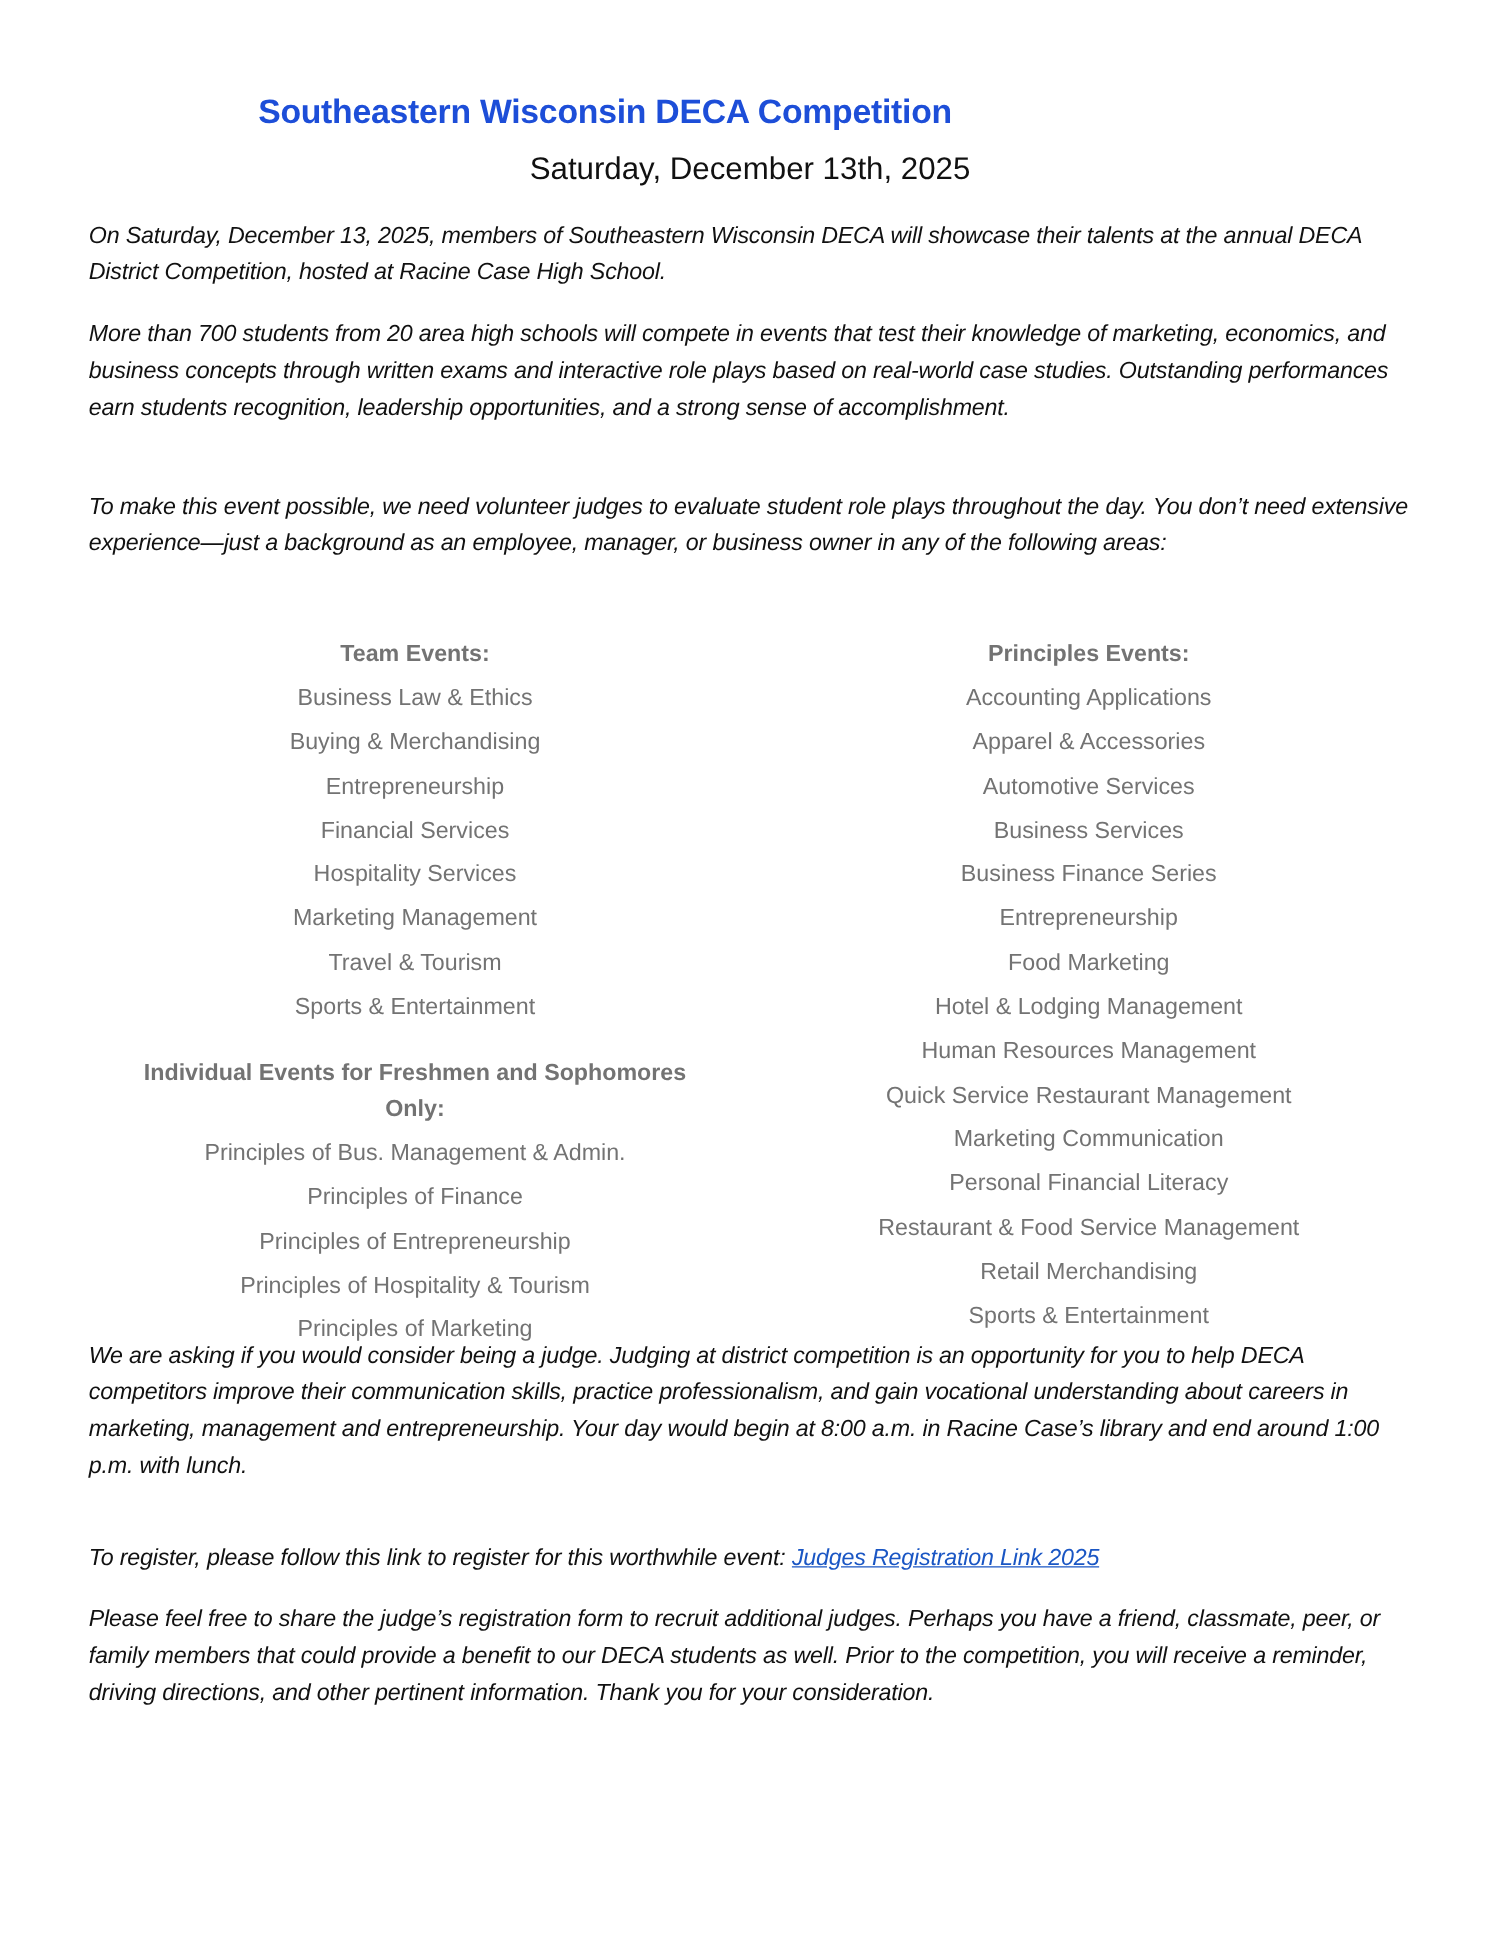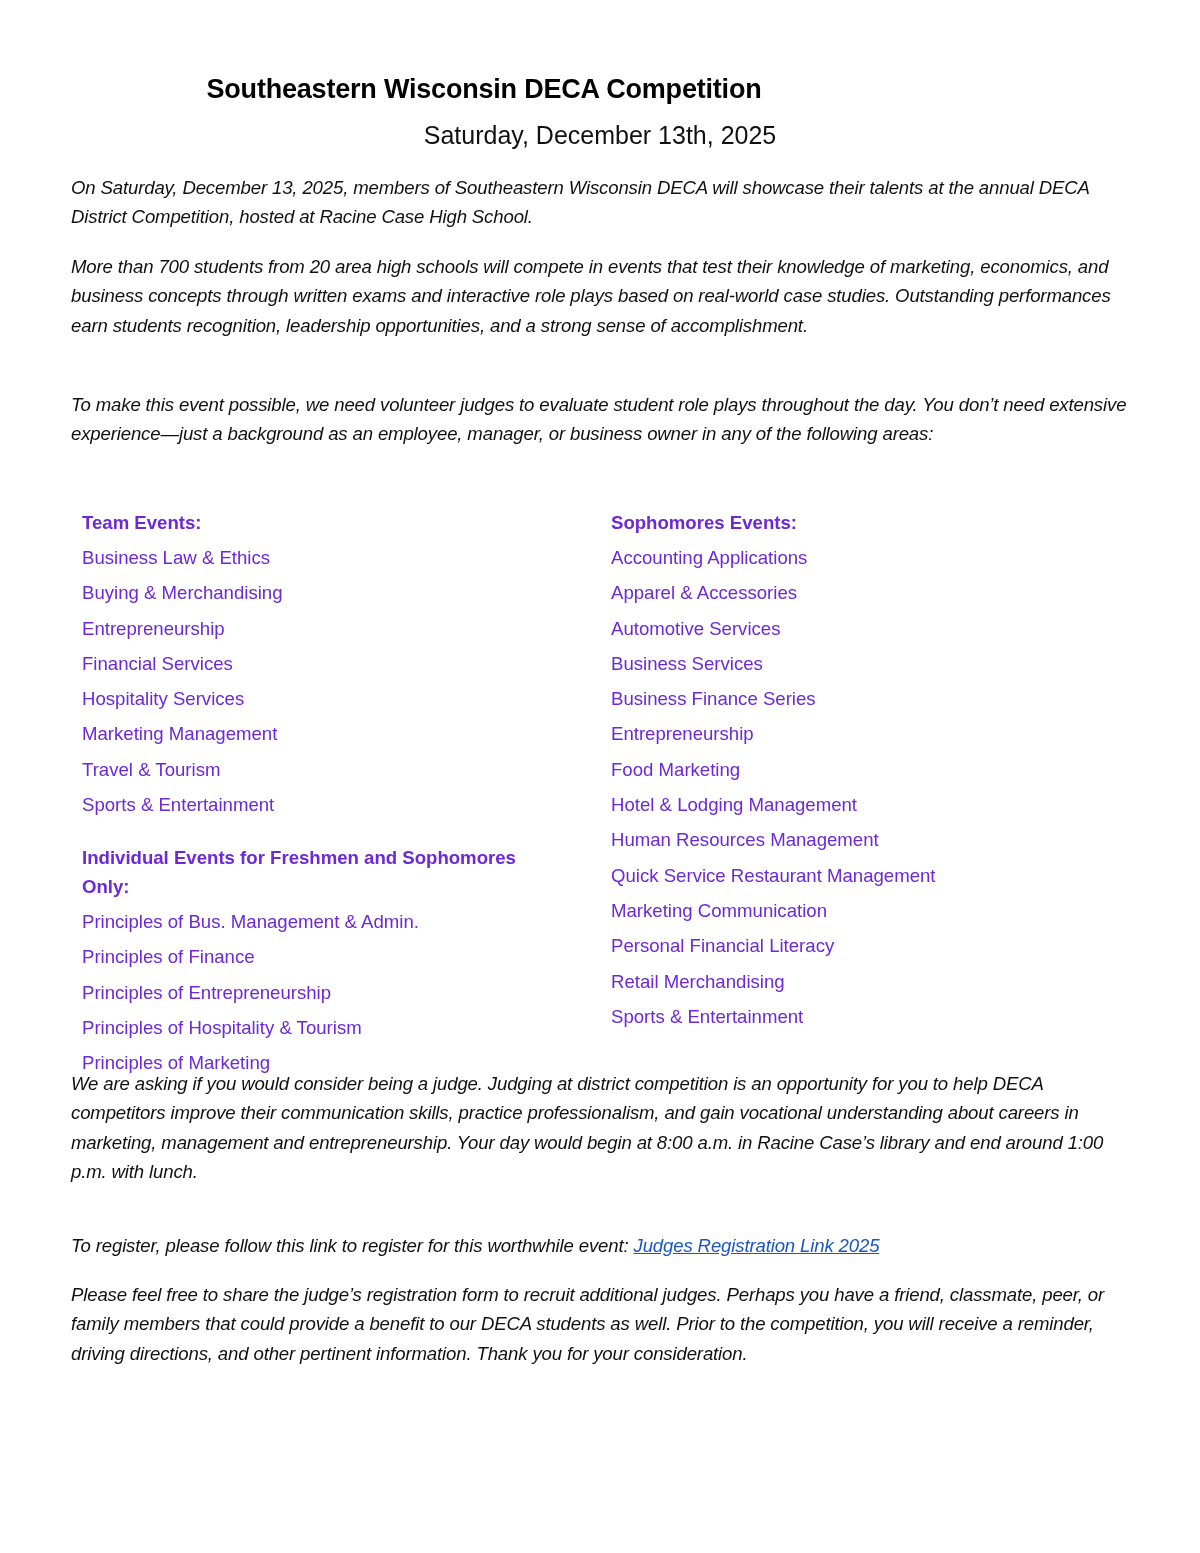--- a/index.html
+++ b/index.html
@@ -21,21 +21,21 @@
       width: 1200px; height: 1553px;
     }
     .title {
       position: absolute;
       top: 74px;
       left: 0; width: 968px;
       text-align: center;
       font-size: 27px;
       font-weight: bold;
       letter-spacing: -0.2px;
-      color: #000000;
+      color: #1d4ed8;
     }
     .subtitle {
       position: absolute;
       top: 121px;
       left: 0; width: 1200px;
       text-align: center;
       font-size: 25px;
       color: #111;
     }
     .para {
@@ -52,21 +52,22 @@
     .p1 { top: 173px; }
     .p2 { top: 252px; }
     .p3 { top: 390px; }
     .p4 { top: 1069px; }
     .p5 { top: 1231px; }
     .p6 { top: 1280px; }
 
     .col {
       position: absolute;
       font-size: 18.6px;
-      color: #6d28d9;
+      color: #737373;
+      text-align: center;
     }
     .col-left { left: 82px; top: 508px; width: 500px; }
     .col-right { left: 611px; top: 508px; width: 520px; }
     .col-left2 { left: 82px; top: 843px; width: 500px; }
     .heading {
       font-weight: bold;
       line-height: 29px;
       margin: 0 0 6px 0;
       font-size: 18.6px;
     }
@@ -119,34 +120,35 @@
     <ul class="list">
       <li>Principles of Bus. Management &amp; Admin.</li>
       <li>Principles of Finance</li>
       <li>Principles of Entrepreneurship</li>
       <li>Principles of Hospitality &amp; Tourism</li>
       <li>Principles of Marketing</li>
     </ul>
   </div>
 
   <div class="col col-right">
-    <div class="heading">Sophomores Events:</div>
+    <div class="heading">Principles Events:</div>
     <ul class="list">
       <li>Accounting Applications</li>
       <li>Apparel &amp; Accessories</li>
       <li>Automotive Services</li>
       <li>Business Services</li>
       <li>Business Finance Series</li>
       <li>Entrepreneurship</li>
       <li>Food Marketing</li>
       <li>Hotel &amp; Lodging Management</li>
       <li>Human Resources Management</li>
       <li>Quick Service Restaurant Management</li>
       <li>Marketing Communication</li>
       <li>Personal Financial Literacy</li>
+      <li>Restaurant &amp; Food Service Management</li>
       <li>Retail Merchandising</li>
       <li>Sports &amp; Entertainment</li>
     </ul>
   </div>
 
   <p class="para p4">We are asking if you would consider being a judge. Judging at district competition is an opportunity for you to help DECA competitors improve their communication skills, practice professionalism, and gain vocational understanding about careers in marketing, management and entrepreneurship. Your day would begin at 8:00 a.m. in Racine Case’s library and end around 1:00 p.m. with lunch.</p>
 
   <p class="para p5"><span>To register, please follow this link to register for this worthwhile event: </span><a class="link">Judges Registration Link 2025</a></p>
 
   <p class="para p6">Please feel free to share the judge’s registration form to recruit additional judges. Perhaps you have a friend, classmate, peer, or family members that could provide a benefit to our DECA students as well. Prior to the competition, you will receive a reminder, driving directions, and other pertinent information. Thank you for your consideration.</p>

